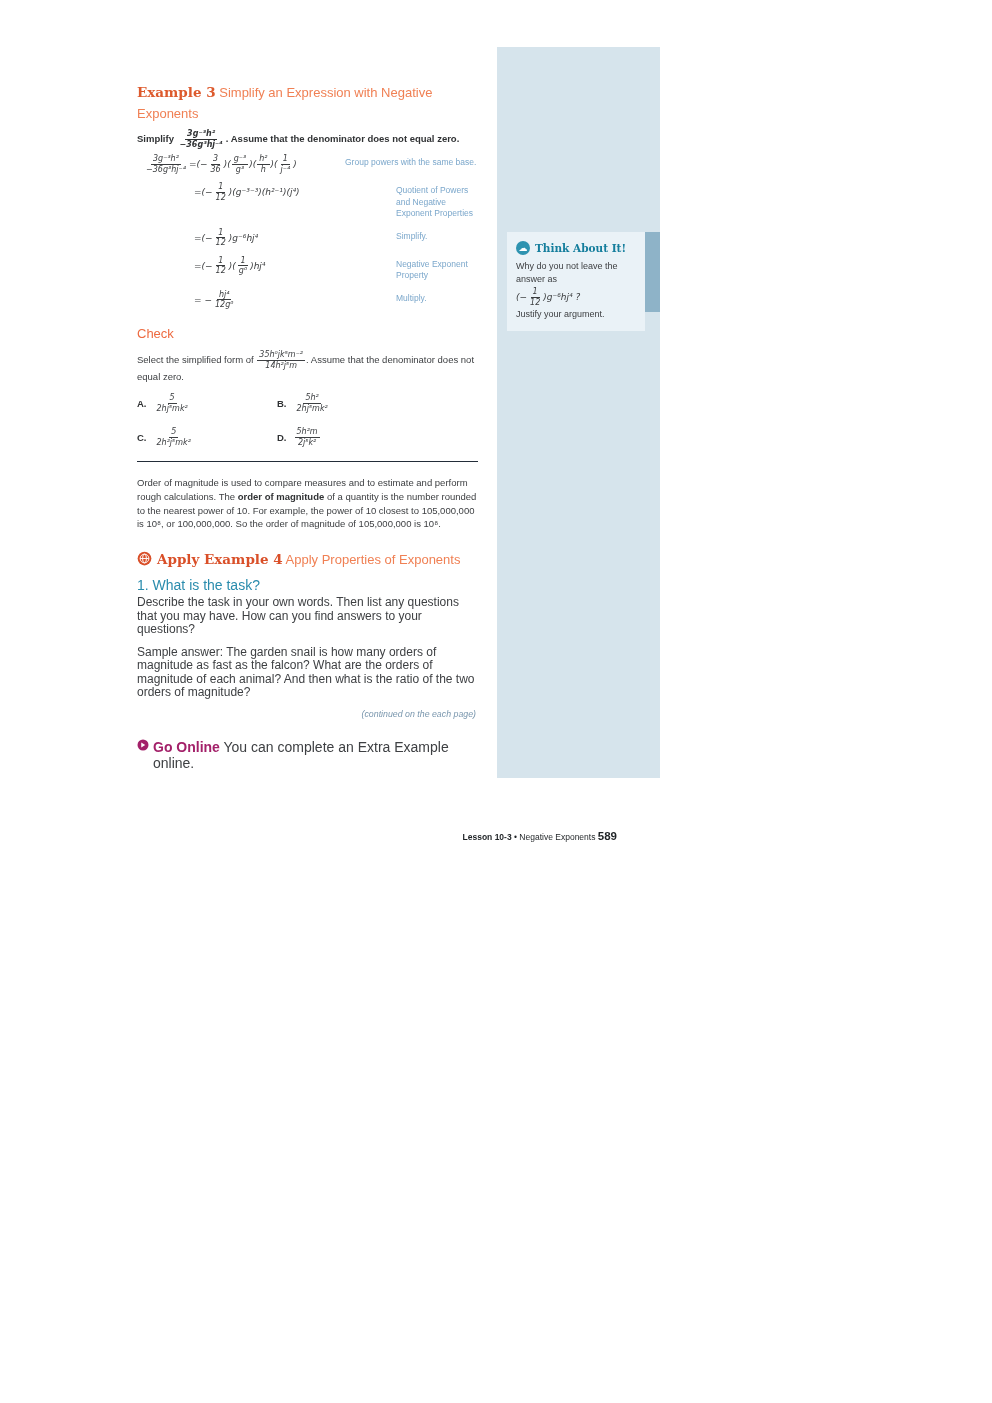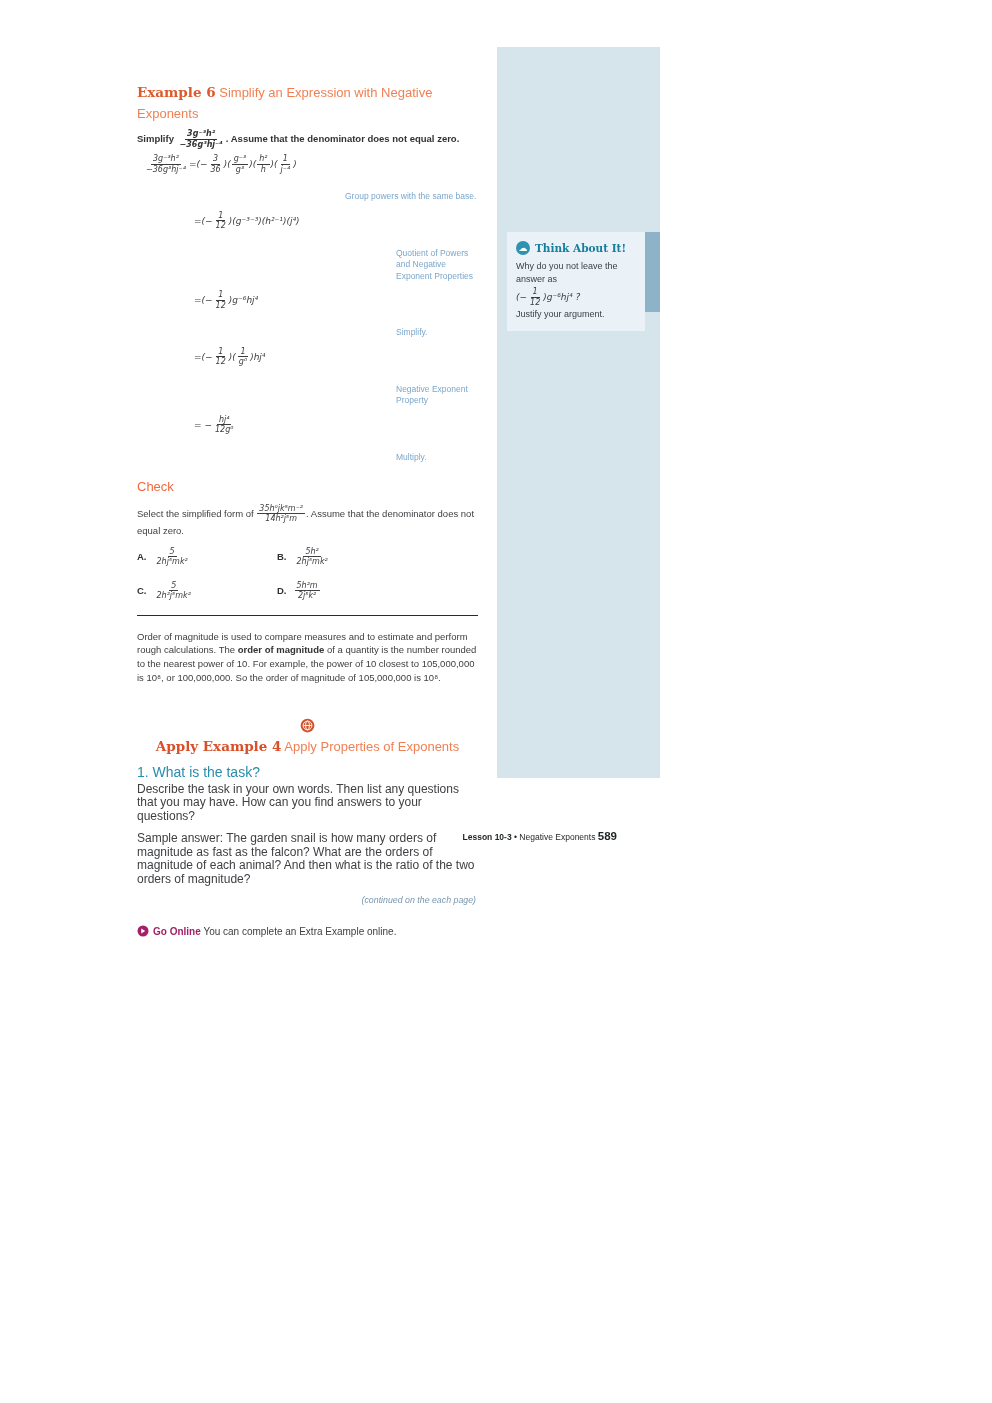--- a/index.html
+++ b/index.html
@@ -21,43 +21,43 @@
     vertical-align:middle;margin:0 1px;font-style:italic;font-family:"DejaVu Sans",sans-serif;}
   .fn,.fd{display:block;font-size:8px;line-height:9.5px;padding:0 2px;white-space:nowrap;}
   .fn{border-bottom:1px solid currentColor;}
   
   .steps{margin:2px 0 8px 0;}
   .step{display:flex;align-items:flex-start;margin-bottom:8px;}
   .step .m{flex:0 0 202px;display:flex;align-items:center;font-size:9px;
     color:#3a3c3e;font-style:italic;font-family:"DejaVu Sans",sans-serif;white-space:nowrap;}
   .step .m.indent{padding-left:57px;}
   .step .m>span{font-style:italic;}
-  .step .note{width:139px;font-size:8.5px;line-height:11.5px;color:#7ba7cb;padding-top:3px;margin-top:34px;}
+  .step .note{width:139px;font-size:8.5px;line-height:11.5px;color:#7ba7cb;padding-top:3px;}
   .mrow-pad{padding-left:6px;}
   
   .check-head{font-size:13px;color:#ed6a40;font-weight:400;margin:16px 0 5px 0;}
   .check-text{font-size:9.5px;line-height:13px;color:#3e4043;}
   .options{display:grid;grid-template-columns:140px 1fr;row-gap:14px;margin:10px 0 4px 0;}
   .option{display:flex;align-items:center;gap:7px;font-size:9.5px;}
   .opt-label{font-weight:bold;color:#303234;}
   .rule{border:0;border-top:1.6px solid #232d39;margin:14px 0 14px 0;}
   
   .para{font-size:9.5px;line-height:13.8px;color:#3e4043;margin:0 0 0 0;}
   .para b{color:#303234;}
   
-  .apply-head{display:flex;align-items:center;gap:5px;margin:33px 0 9px 0;line-height:16px;flex-direction:column;}
+  .apply-head{display:flex;gap:5px;margin:20px 0 9px 0;line-height:16px;}
   .apply-label{font-family:"DejaVu Serif","Liberation Serif",serif;font-weight:bold;
     font-size:13.5px;color:#d94f28;}
   .apply-title{font-size:13px;color:#f08054;}
   .speed{font-size:9.5px;line-height:13.5px;font-weight:bold;color:#303234;margin:0 0 12px 0;}
   .speed-tag{color:#4fa6c5;}
   .task-head{font-size:14px;font-weight:normal;color:#2a8cad;margin:0 0 3px 0;}
   .task-para{font-size:12px;line-height:13.5px;color:#3e4043;margin:0 0 9px 0;}
   .continued{font-size:8.8px;font-style:italic;color:#7a97ae;text-align:right;margin:8px 2px 0 0;}
-  .go-online{display:flex;align-items:flex-end;gap:4px;font-size:10px;color:#3e4043;margin-top:20px;}
+  .go-online{display:flex;align-items:flex-start;gap:4px;font-size:14px;color:#3e4043;margin-top:20px;}
   .go-online-label{font-weight:bold;color:#a32069;}
   
   .footer{position:absolute;top:798px;left:137px;width:480px;text-align:right;
     font-size:8.5px;color:#1f2326;margin-top:32px;}
   .footer .bold{font-weight:bold;}
   .footer .pagenum{font-weight:bold;font-size:11.5px;}
   
   .sidebar{position:absolute;left:497px;top:47px;width:163px;height:731px;background:#d6e4ec;}
   .side-tab{position:absolute;left:148px;top:185px;width:15px;height:80px;background:#8eb3c8;}
   .think{position:absolute;left:10px;top:185px;width:138px;box-sizing:border-box;
@@ -71,21 +71,21 @@
   .think-math{display:flex;align-items:center;font-size:9px;font-style:italic;
     font-family:"DejaVu Sans",sans-serif;color:#3a3c3e;margin:1px 0;}
   .icon-svg{display:block;}
 </style>
 </head>
 <body>
 
 <div class="main">
 
   <h2 class="ex-head">
-    <span class="ex-label">Example 6</span><span class="ex-title"> Simplify an Expression with Negative Exponents</span>
+    <span class="ex-label">Example 3</span><span class="ex-title"> Simplify an Expression with Negative Exponents</span>
   </h2>
 
   <p class="problem">
     <span>Simplify </span><span class="frac">
         <span class="fn">3g⁻³h²</span>
         <span class="fd">−36g³hj⁻⁴</span>
       </span><span>. Assume that the denominator does not equal zero.</span>
   </p>
 
   <div class="steps">

